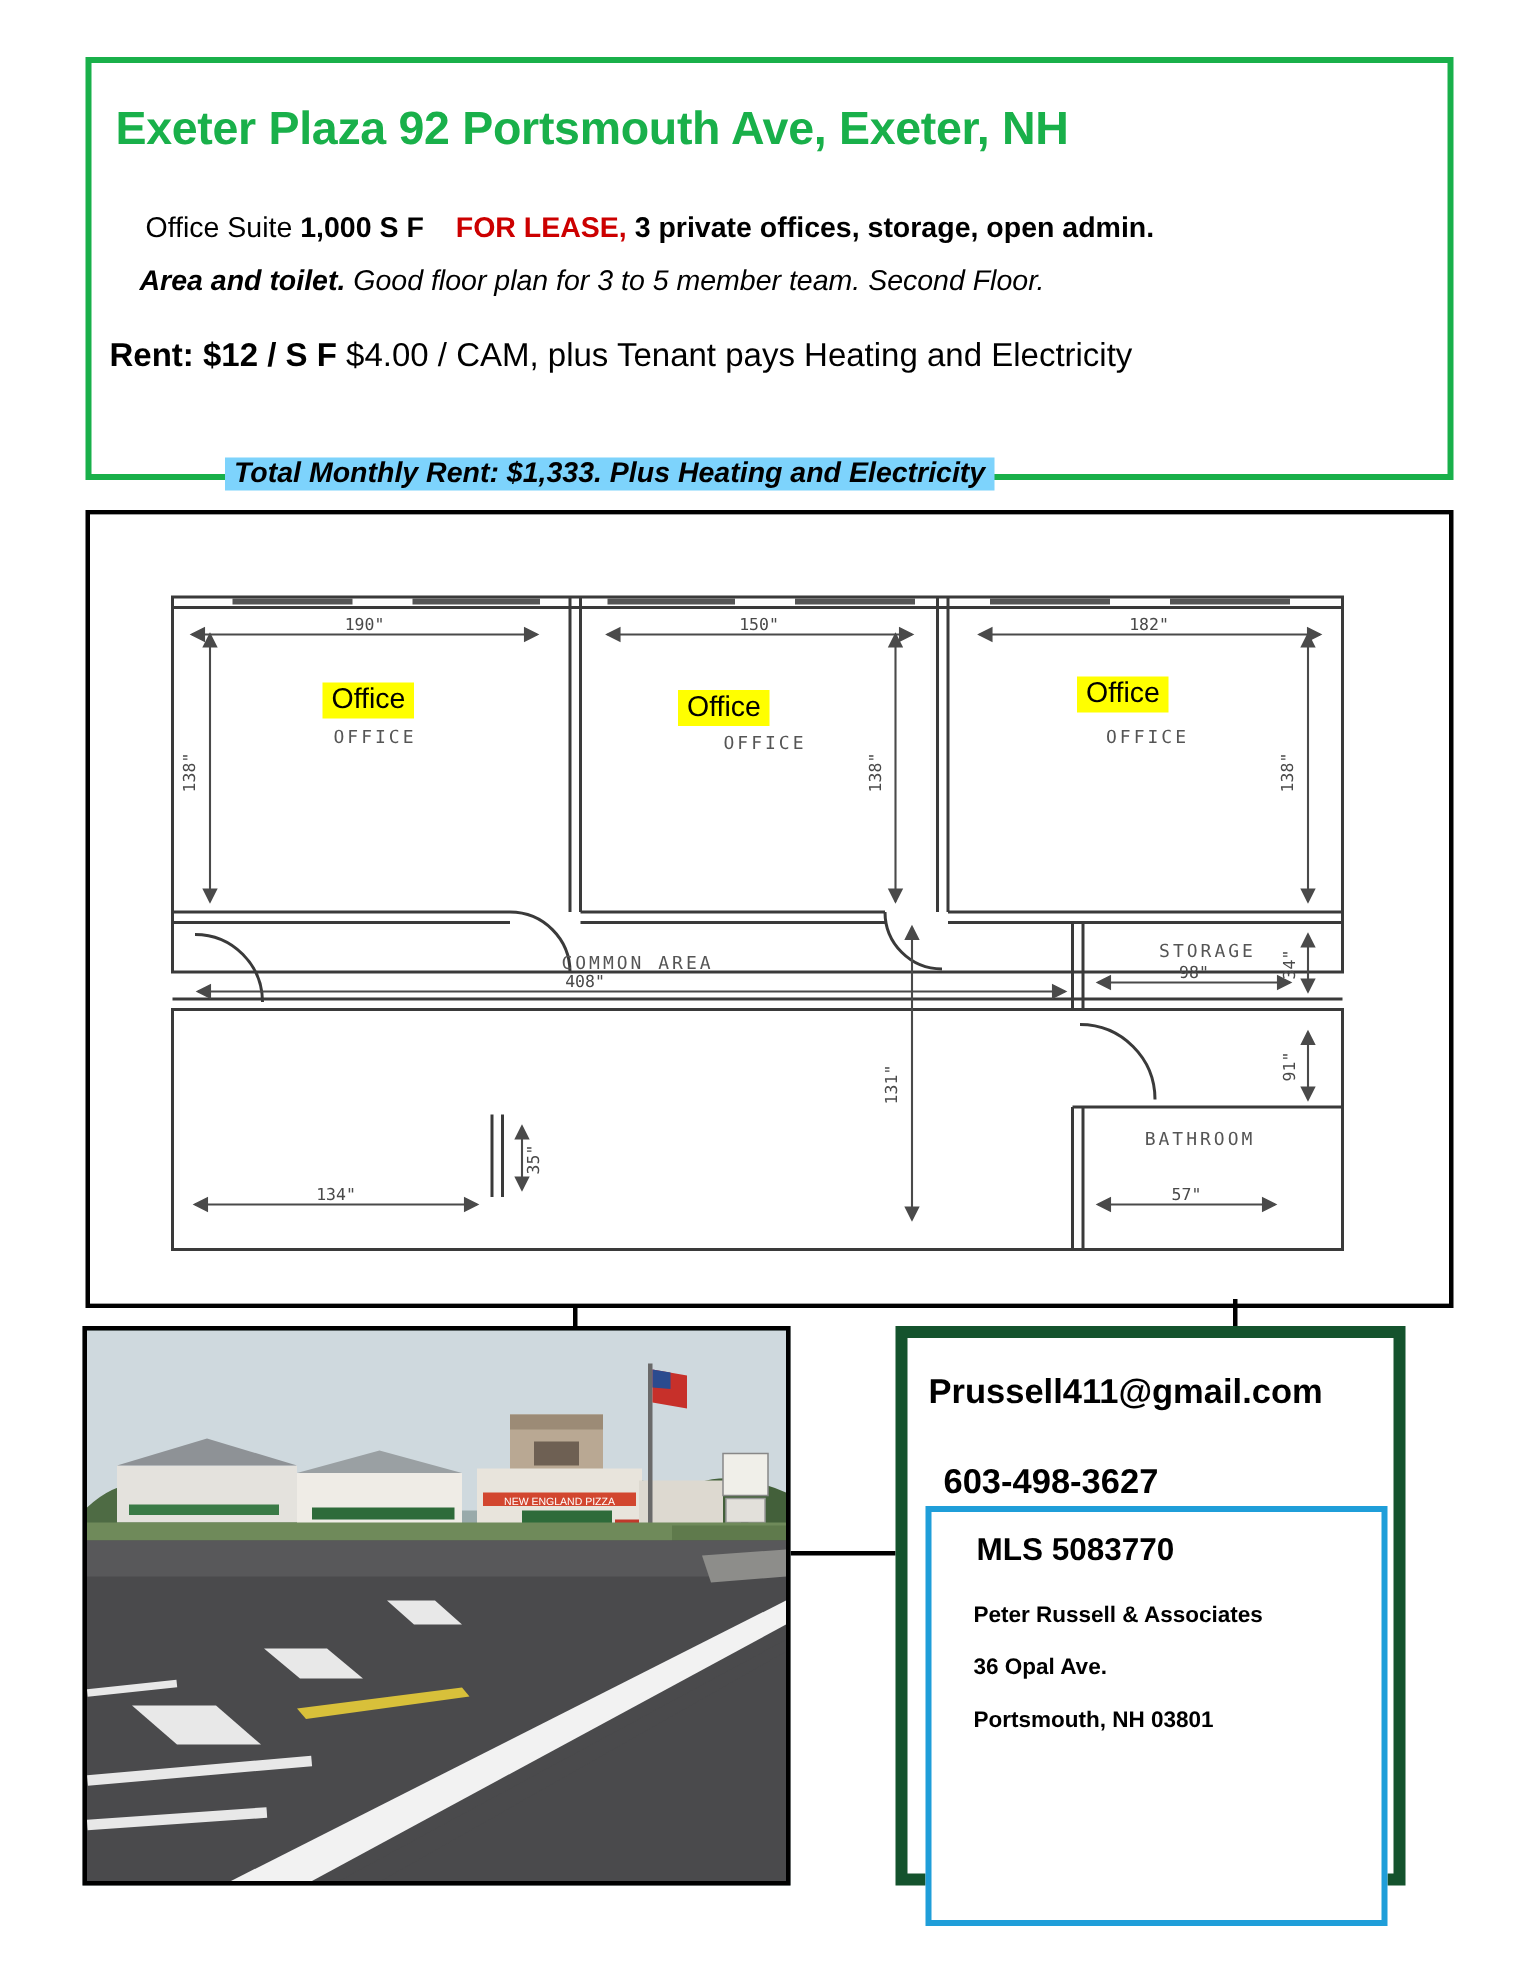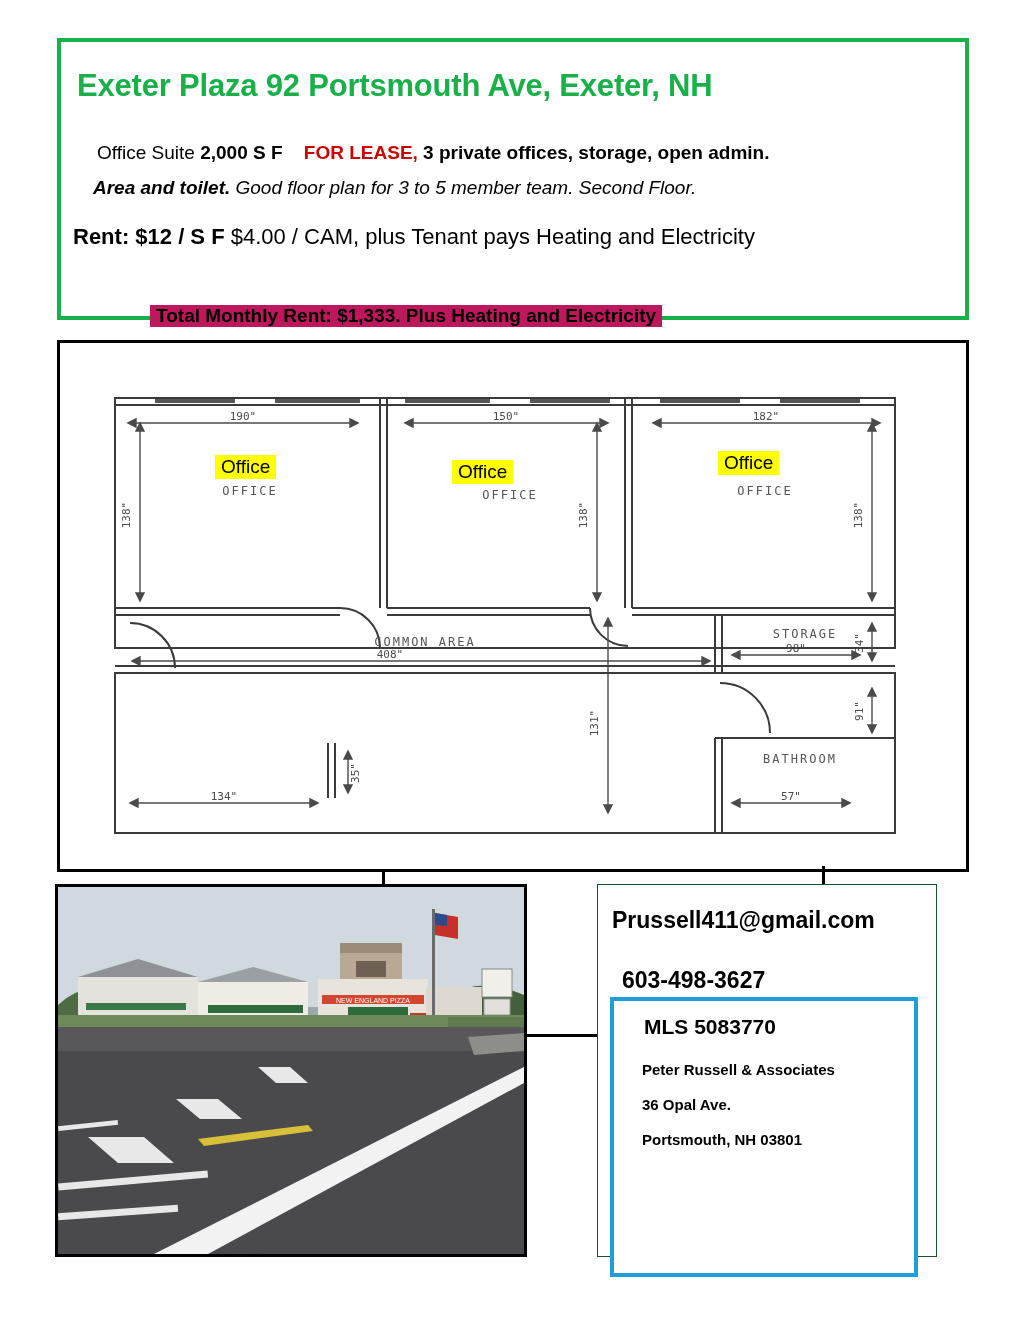--- a/index.html
+++ b/index.html
@@ -50,23 +50,24 @@
   .b { font-weight: bold; }
   .red { color: #cc0000; font-weight: bold; margin-left: 16px; }
 
   #total-rent {
     position: absolute;
     left: 150px;
     top: 305px;
     font-size: 19px;
     font-weight: bold;
     white-space: nowrap;
-    background: #be185d;
+    background: #7dd3fc;
     padding: 0 6px;
     z-index: 5;
+    font-style: italic;
   }
 
   
   #plan-block {
     position: absolute;
     left: 57px;
     top: 340px;
     width: 912px;
     height: 532px;
     border: 3px solid #000;
@@ -110,21 +111,21 @@
   #conn-h { left: 527px; top: 1034px; width: 76px; height: 3px; }
   #conn-v2 { left: 822px; top: 866px; width: 3px; height: 20px; }
 
   
   #contact-block {
     position: absolute;
     left: 597px;
     top: 884px;
     width: 340px;
     height: 373px;
-    border: 1px solid #14532d;
+    border: 8px solid #14532d;
     box-sizing: border-box;
     background: #fff;
   }
   #contact-email {
     position: absolute;
     left: 14px;
     top: 22px;
     font-size: 23px;
     font-weight: bold;
     white-space: nowrap;
@@ -166,21 +167,21 @@
   #mls-street  { top: 95px; }
   #mls-city    { top: 130px; }
 </style>
 </head>
 <body>
 
 <div id="header-block">
   <div id="header-title">Exeter Plaza 92 Portsmouth Ave, Exeter, NH</div>
 
   <div class="hdr-line" id="hdr-line1">
-    <span>Office Suite </span><span class="b">2,000   S F </span><span class="red">FOR LEASE,</span><span class="b"> 3 private offices, storage, open admin.</span>
+    <span>Office Suite </span><span class="b">1,000   S F </span><span class="red">FOR LEASE,</span><span class="b"> 3 private offices, storage, open admin.</span>
   </div>
 
   <div class="hdr-line" id="hdr-line2">
     <span class="b">Area and toilet.</span><span> Good floor plan for 3 to 5  member team.   Second Floor.</span>
   </div>
 
   <div class="hdr-line" id="hdr-line3">
     <span class="b">Rent: $12 / S F</span><span> $4.00 /  CAM, plus Tenant pays Heating and Electricity</span>
   </div>
 </div>

